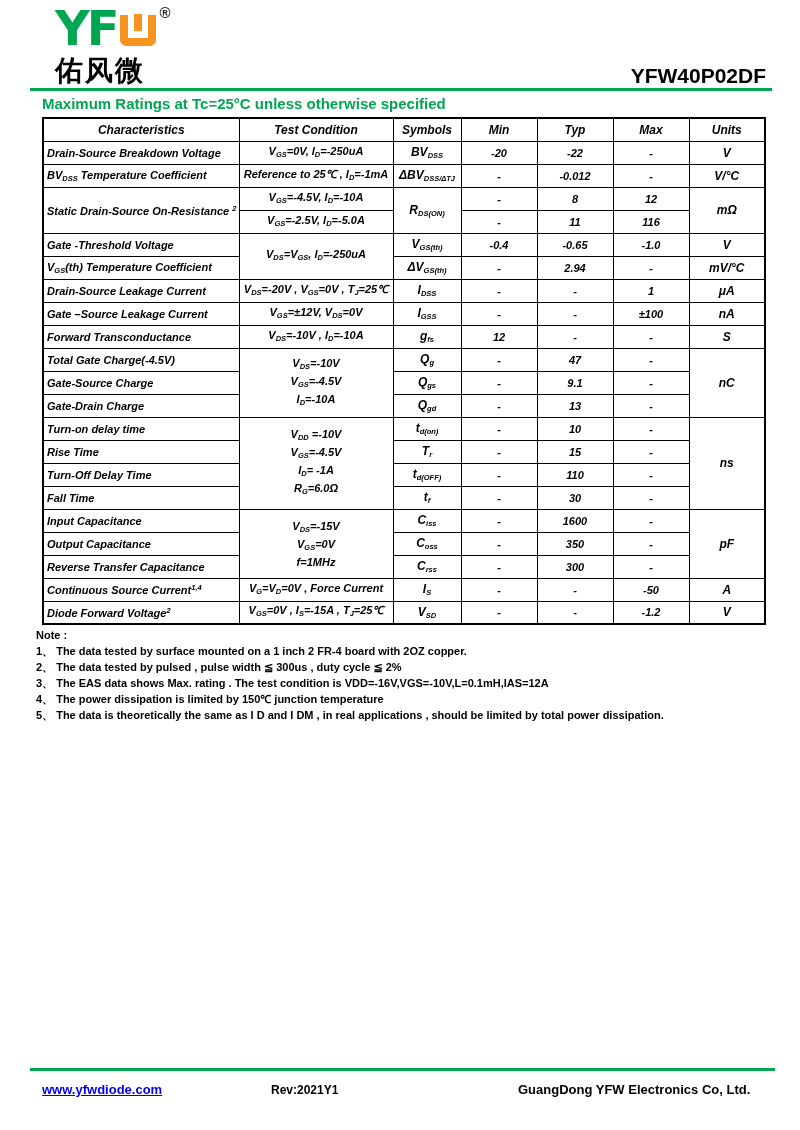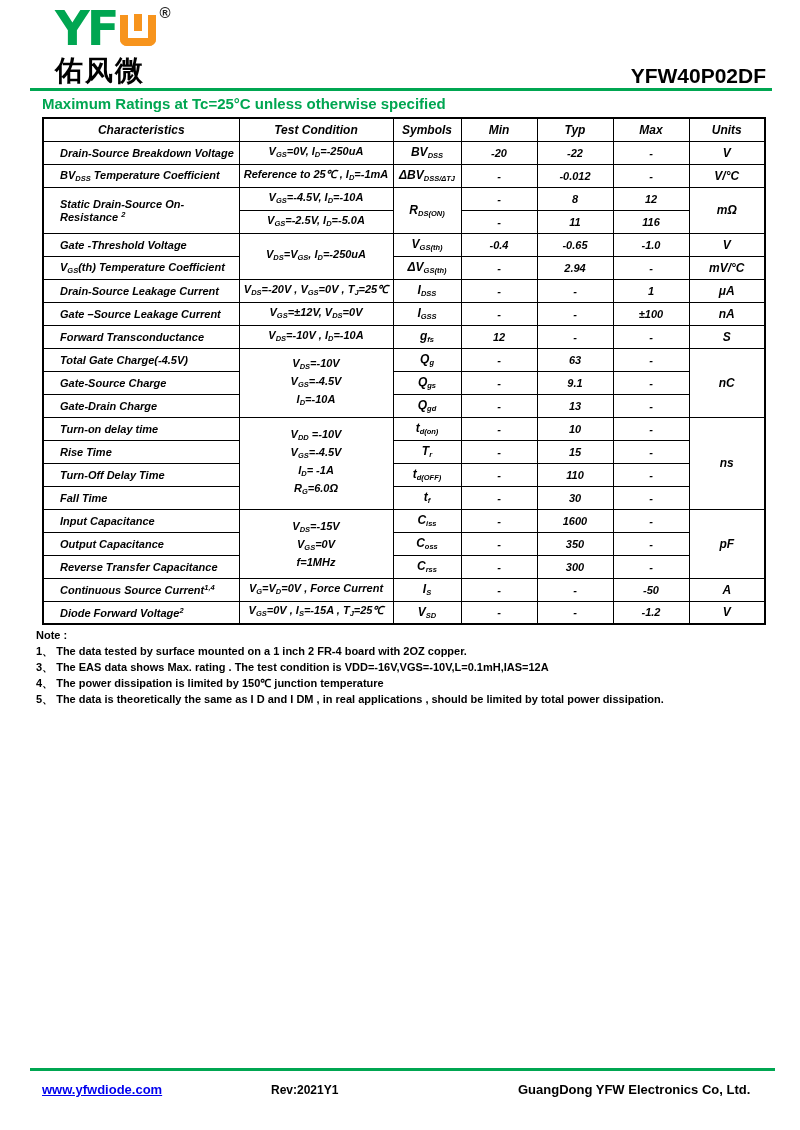--- a/index.html
+++ b/index.html
@@ -19,21 +19,21 @@
   .green-rule-top { position:absolute; left:30px; top:88px; width:742px; height:3px; background:#00A651; }
 
   .section-heading { position:absolute; left:42px; top:95px; font-size:15px; font-weight:bold; color:#00A651; }
 
   
   .tbl-wrap { position:absolute; left:42px; top:117px; }
   table { border-collapse:collapse; border:2px solid #000; table-layout:fixed; width:722px;font-style:italic; }
   th, td { border:1px solid #000; height:23px; padding:0 2px; overflow:hidden; vertical-align:middle; }
   th { font-size:12px; font-weight:bold; text-align:center; }
   td { font-weight:bold; }
-  td.char { text-align:left; padding-left:16px; font-size:11px; font-weight:600; }
+  td.char { text-align:left; padding-left:3px; font-size:11px; font-weight:600; }
   td.cond { text-align:center; font-size:11px; font-weight:600; }
   td.cond .line { line-height:14px; }
   td.sym  { text-align:center; font-size:12px; font-weight:bold; white-space:nowrap; }
   td.val  { text-align:center; font-size:11px; }
   td.units{ text-align:center; font-size:12px; }
   sub { font-size:7.5px; vertical-align:-2px; }
   sup { font-size:7.5px; vertical-align:4px; }
 
   
   .notes { position:absolute; left:36px; top:627px; font-size:11px; font-weight:600; line-height:16px; width:730px; }
@@ -183,21 +183,21 @@
           </tr>
           <tr>
             <td class="char"><span>Total Gate Charge(-4.5V)</span></td>
             <td class="cond" rowspan="3">
               <div class="line"><span>V</span><sub>DS</sub><span>=-10V</span></div>
               <div class="line"><span>V</span><sub>GS</sub><span>=-4.5V</span></div>
               <div class="line"><span>I</span><sub>D</sub><span>=-10A</span></div>
             </td>
             <td class="sym"><span>Q</span><sub>g</sub></td>
             <td class="val">-</td>
-            <td class="val">63</td>
+            <td class="val">47</td>
             <td class="val">-</td>
             <td class="units" rowspan="3">nC</td>
           </tr>
           <tr>
             <td class="char"><span>Gate-Source Charge</span></td>
             <td class="sym"><span>Q</span><sub>gs</sub></td>
             <td class="val">-</td>
             <td class="val">9.1</td>
             <td class="val">-</td>
           </tr>
@@ -292,20 +292,21 @@
             <td class="val">-1.2</td>
             <td class="units">V</td>
           </tr>
         </tbody>
     </table>
   </div>
 
   <div class="notes">
     <div class="note-label">Note :</div>
     <div>1、 The data tested by surface mounted on a 1 inch 2 FR-4 board with 2OZ copper.</div>
+    <div>2、 The data tested by pulsed , pulse width ≦ 300us , duty cycle ≦ 2%</div>
     <div>3、 The EAS data shows Max. rating . The test condition is VDD=-16V,VGS=-10V,L=0.1mH,IAS=12A</div>
     <div>4、 The power dissipation is limited by 150℃ junction temperature</div>
     <div>5、 The data is theoretically the same as I D and I DM , in real applications , should be limited by total power dissipation.</div>
   </div>
 
   <div class="green-rule-bottom"></div>
   <a class="footer-link" href="#">www.yfwdiode.com</a>
   <div class="footer-rev">Rev:2021Y1</div>
   <div class="footer-page">2 / 5</div>
   <div class="footer-company">GuangDong YFW Electronics Co, Ltd.</div>

